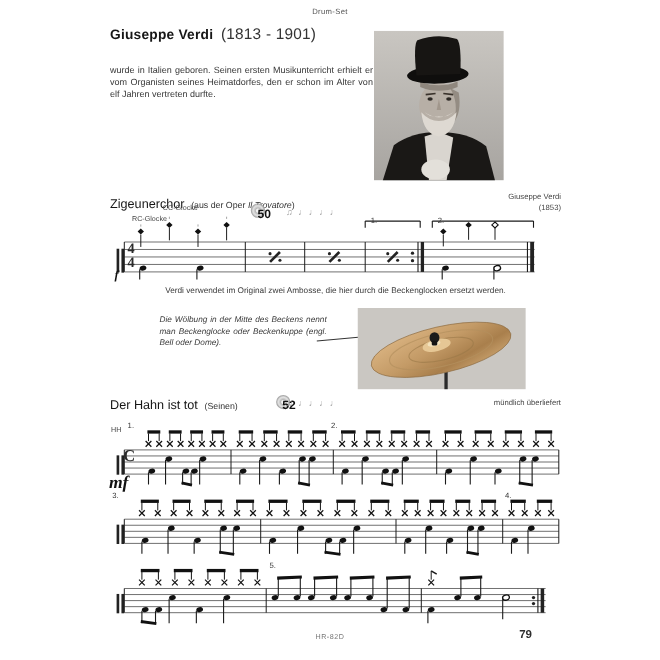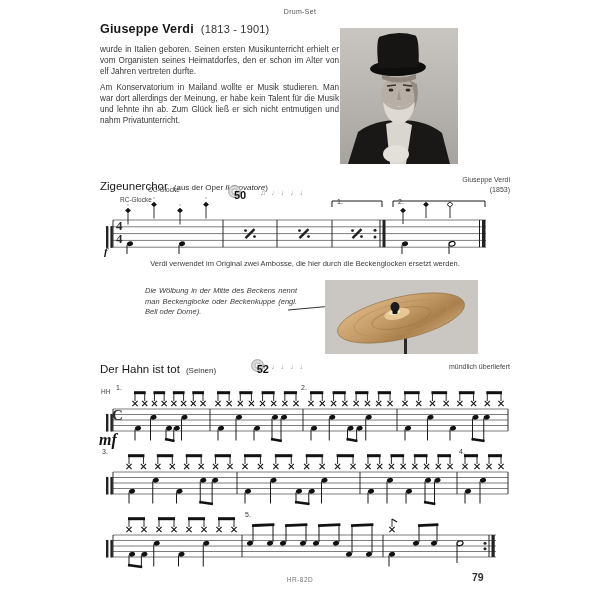--- a/index.html
+++ b/index.html
@@ -1,22 +1,22 @@
 <!DOCTYPE html>
 <html><head>
 <meta charset="utf-8">
 <style>
   html,body{margin:0;padding:0;}
   body{width:600px;height:600px;background:#ffffff;font-family:"Liberation Sans",sans-serif;position:relative;overflow:hidden;color:#2b2b2b;}
   .abs{position:absolute;}
   .hdr{top:8px;left:0;width:600px;text-align:center;font-size:7px;color:#555;letter-spacing:.3px;}
   .title-main{top:22px;left:100px;font-size:12.5px;font-weight:bold;color:#161616;letter-spacing:.2px;}
-  .title-years{font-size:11px;font-weight:normal;color:#333;margin-left:7px;}
+  .title-years{font-size:14px;font-weight:normal;color:#333;margin-left:7px;}
   .bodytext{left:100px;width:239px;font-size:8.2px;line-height:11px;color:#383838;text-align:justify;}
-  .bodytext p{margin:0 0 5px 0;}
+  .bodytext p{margin:14px 0 5px 0;}
   .sec-title{font-size:11.5px;font-weight:normal;color:#161616;}
   .sec-sub{font-size:8px;font-weight:normal;color:#333;margin-left:6px;}
   .sec-sub i{font-style:italic;}
   .composer{right:90px;text-align:right;font-size:7px;color:#444;line-height:9.5px;}
   .cym-label{font-size:6.5px;color:#444;}
   .cd{display:inline-block;position:relative;height:14px;}
   .cd .disc{position:absolute;left:0;top:0;width:13px;height:13px;border-radius:50%;background:radial-gradient(circle at 50% 50%, #f5f5f5 0 18%, #b9b9b9 30%, #e2e2e2 55%, #c4c4c4 75%, #efefef 100%);border:0.5px solid #aaa;box-sizing:border-box;}
   .cd .num{position:relative;margin-left:6px;font-size:11px;font-weight:bold;color:#111;}
   .countin{font-size:8px;color:#9a9a9a;letter-spacing:1.5px;}
   .serifglyph{font-family:"Liberation Serif",serif;font-weight:bold;}
@@ -36,21 +36,20 @@
 
 
 <div class="abs hdr">Drum-Set</div>
 
 
 <div class="abs title-main">
   <span>Giuseppe Verdi</span><span class="title-years">(1813 - 1901)</span>
 </div>
 <div class="abs bodytext" style="top:44px;">
   <p>wurde in Italien geboren. Seinen ersten Musikunterricht erhielt er vom Organisten seines Heimatdorfes, den er schon im Alter von elf Jahren vertreten durfte.</p>
-  <p>Am Konservatorium in Mailand wollte er Musik studieren. Man war dort allerdings der Meinung, er habe kein Talent für die Musik und lehnte ihn ab. Zum Glück ließ er sich nicht entmutigen und nahm Privatunterricht.</p>
 </div>
 
 
 <div class="abs" style="left:340px;top:28px;width:118px;height:136px;">
   <svg width="118" height="136" viewBox="0 0 118 136">
     <defs>
       <linearGradient id="pbg" x1="0" y1="0" x2="0" y2="1">
         <stop offset="0" stop-color="#c9c6c1"></stop>
           <stop offset="1" stop-color="#a7a4a0"></stop>
       </linearGradient>

